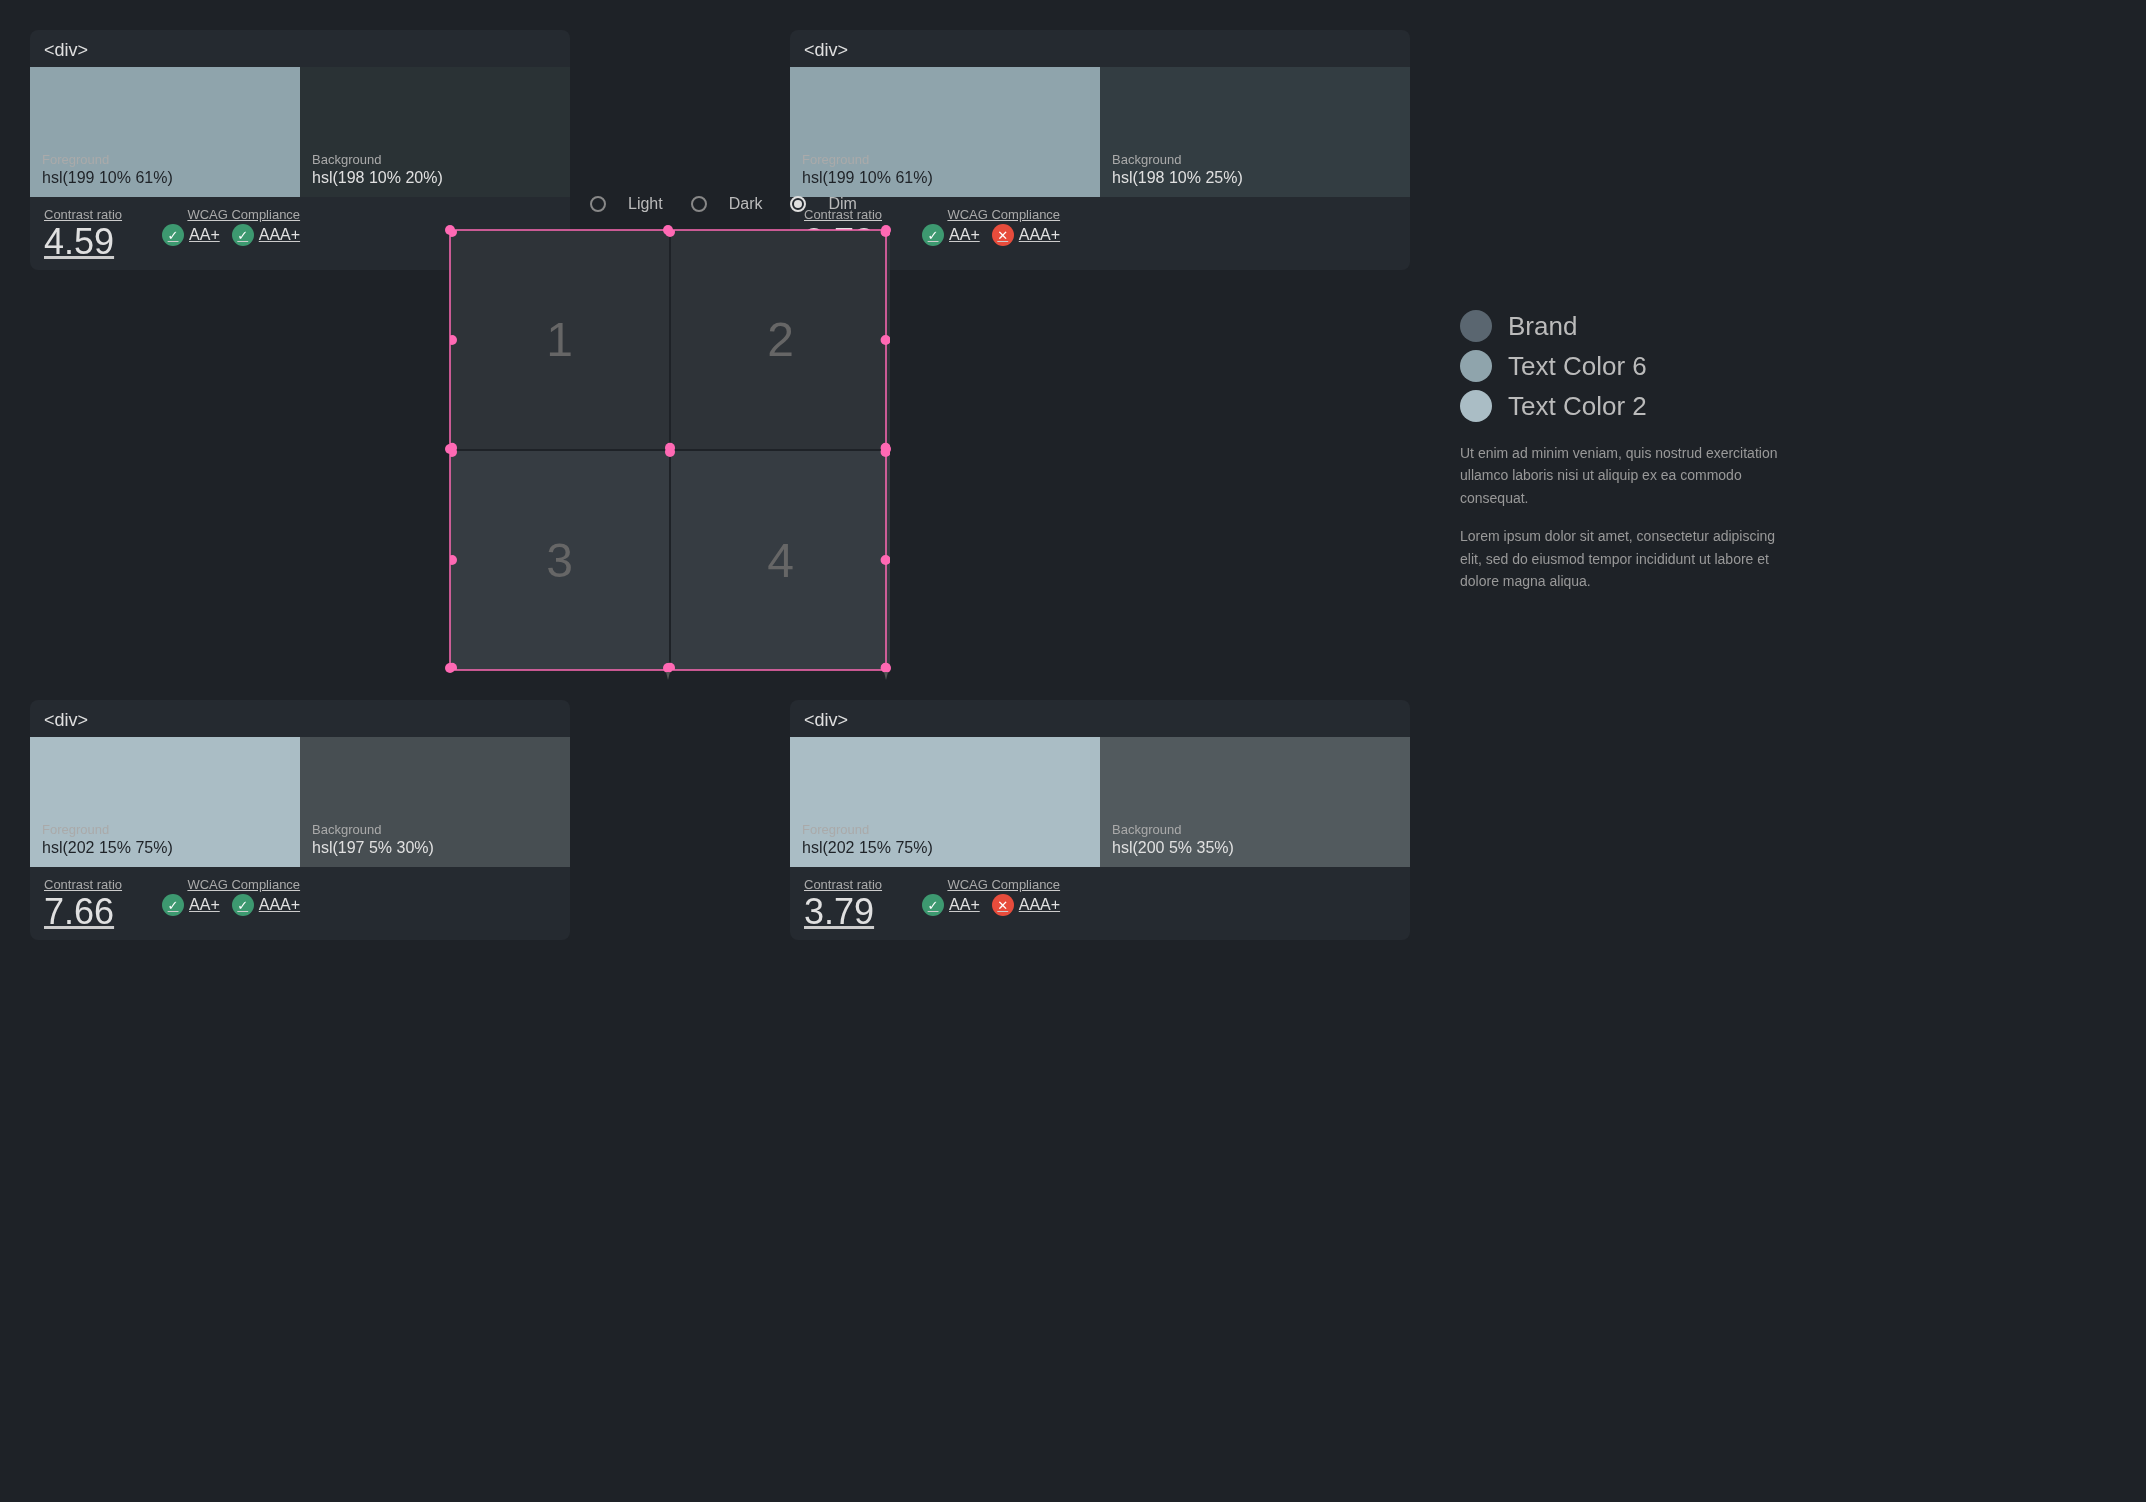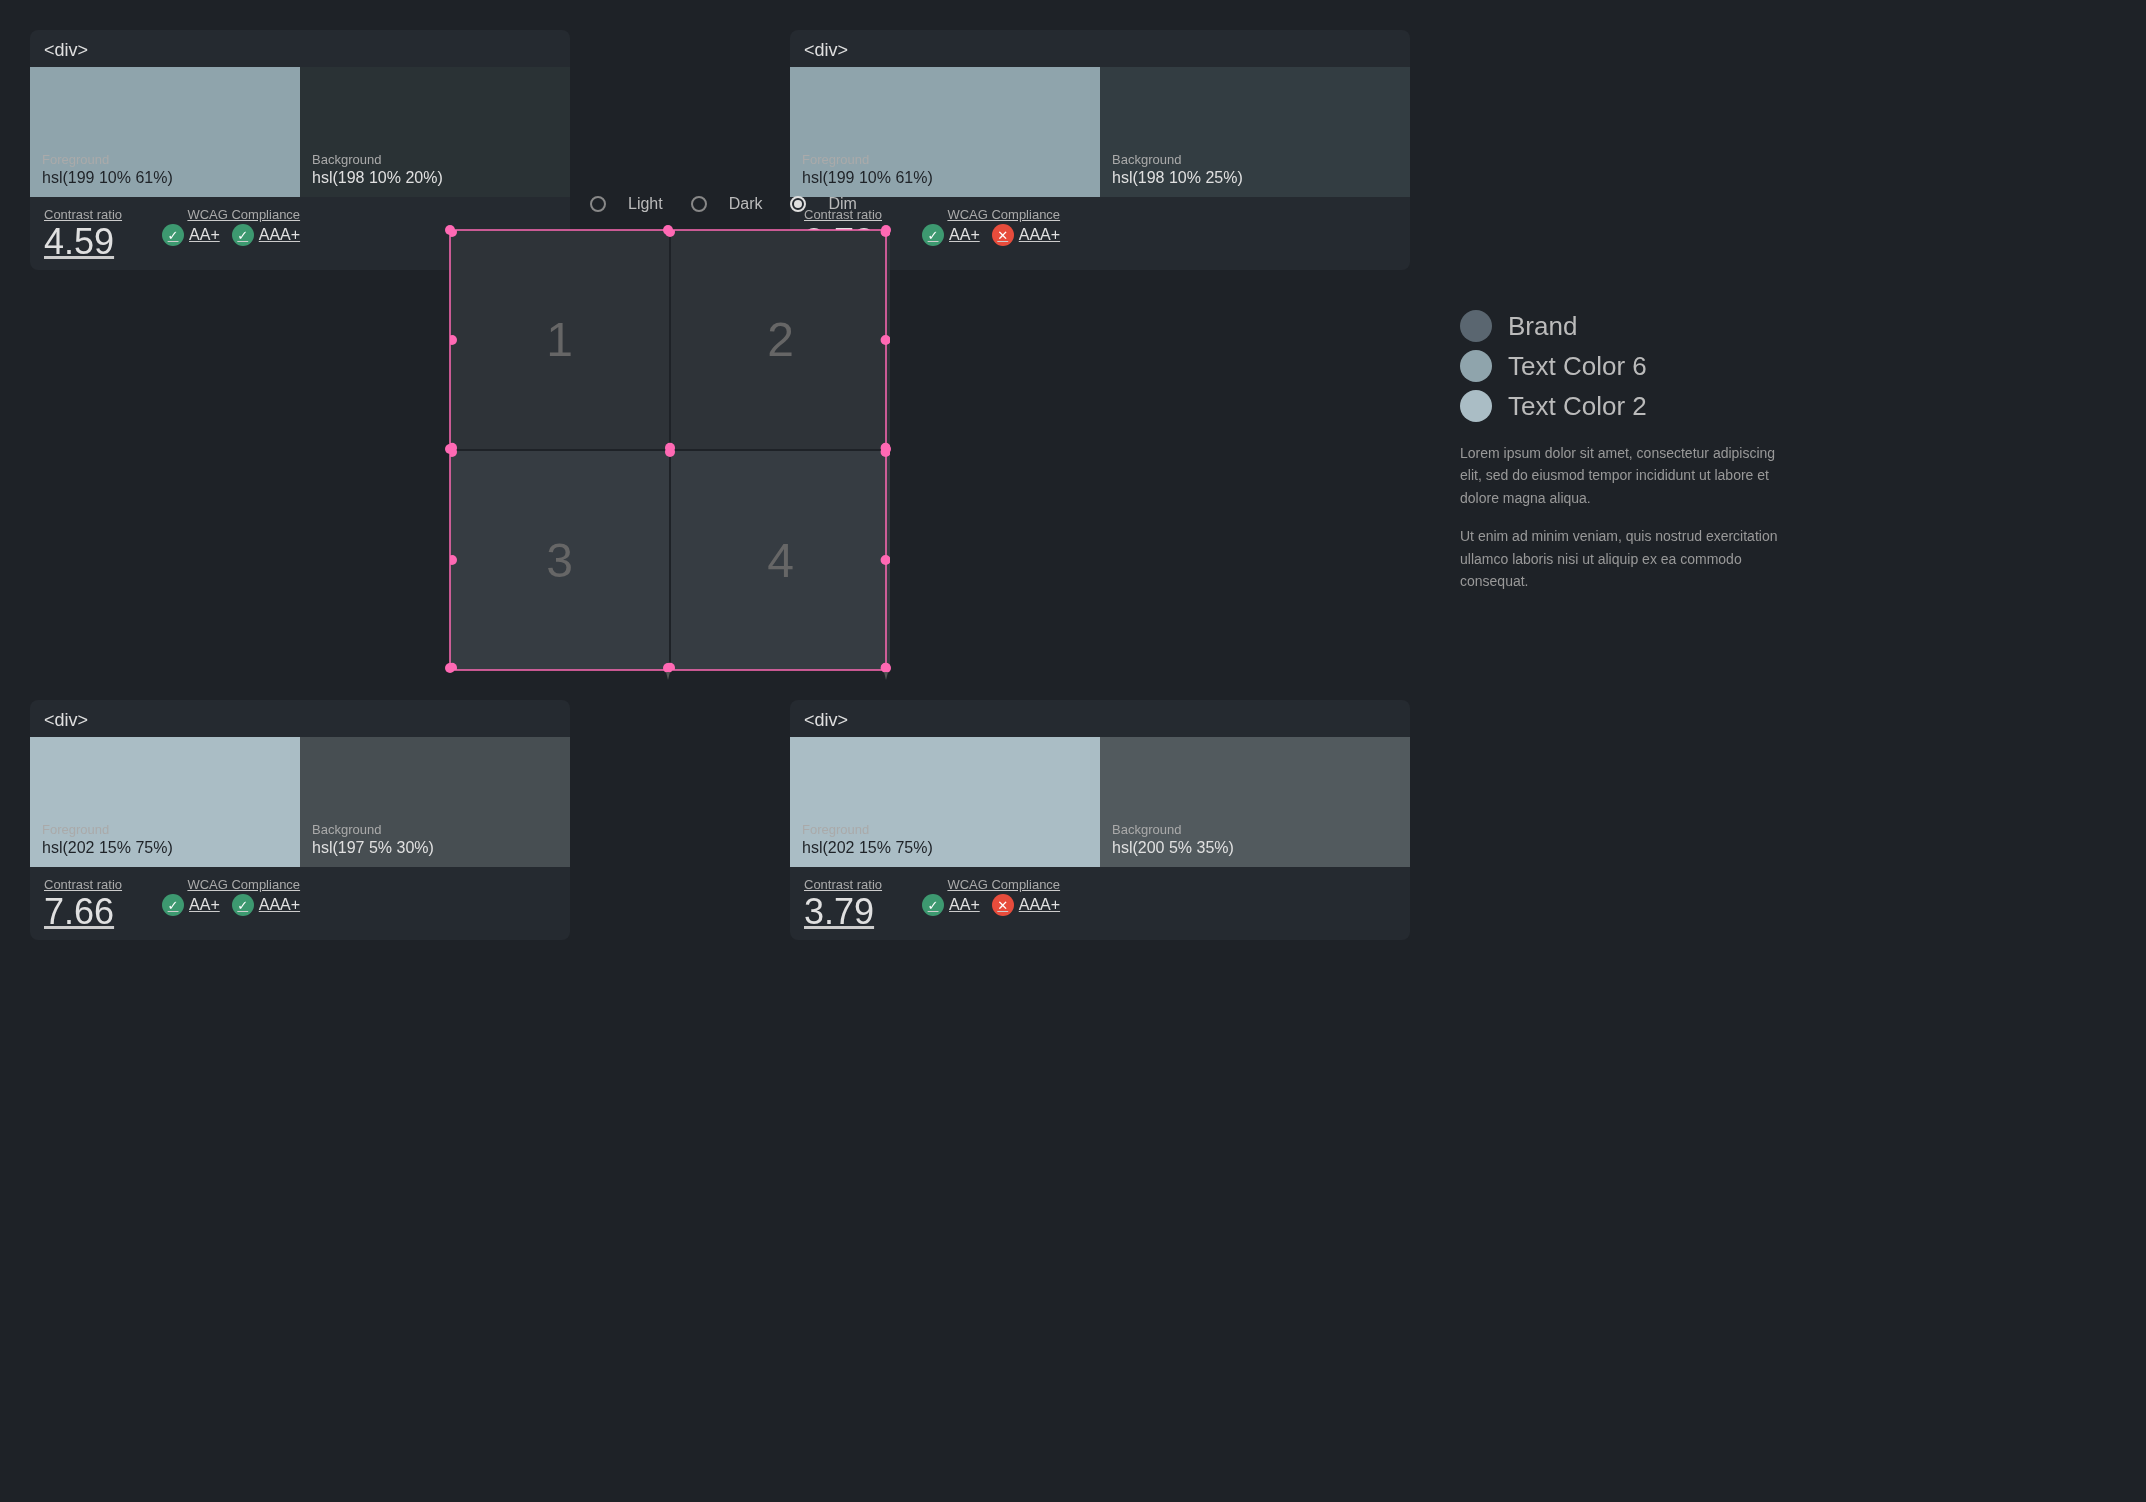--- a/index.html
+++ b/index.html
@@ -296,22 +296,22 @@
   </div>
   <div class="brand-item">
     <div class="brand-circle" style="background:#8fa4ac;"></div>
     <div class="brand-label">Text Color 6</div>
   </div>
   <div class="brand-item">
     <div class="brand-circle" style="background:#aabdc5;"></div>
     <div class="brand-label">Text Color 2</div>
   </div>
   <div class="lorem-text">
+    <p>Ut enim ad minim veniam, quis nostrud exercitation ullamco laboris nisi ut aliquip ex ea commodo consequat.</p>
     <p>Lorem ipsum dolor sit amet, consectetur adipiscing elit, sed do eiusmod tempor incididunt ut labore et dolore magna aliqua.</p>
-    <p>Ut enim ad minim veniam, quis nostrud exercitation ullamco laboris nisi ut aliquip ex ea commodo consequat.</p>
   </div>
 </div>
 
 <div class="radio-group" style="position:absolute; top:195px; left:580px;">
   <div class="radio-option">
     <div class="radio-circle"></div>
     <span>Light</span>
   </div>
   <div class="radio-option">
     <div class="radio-circle"></div>

